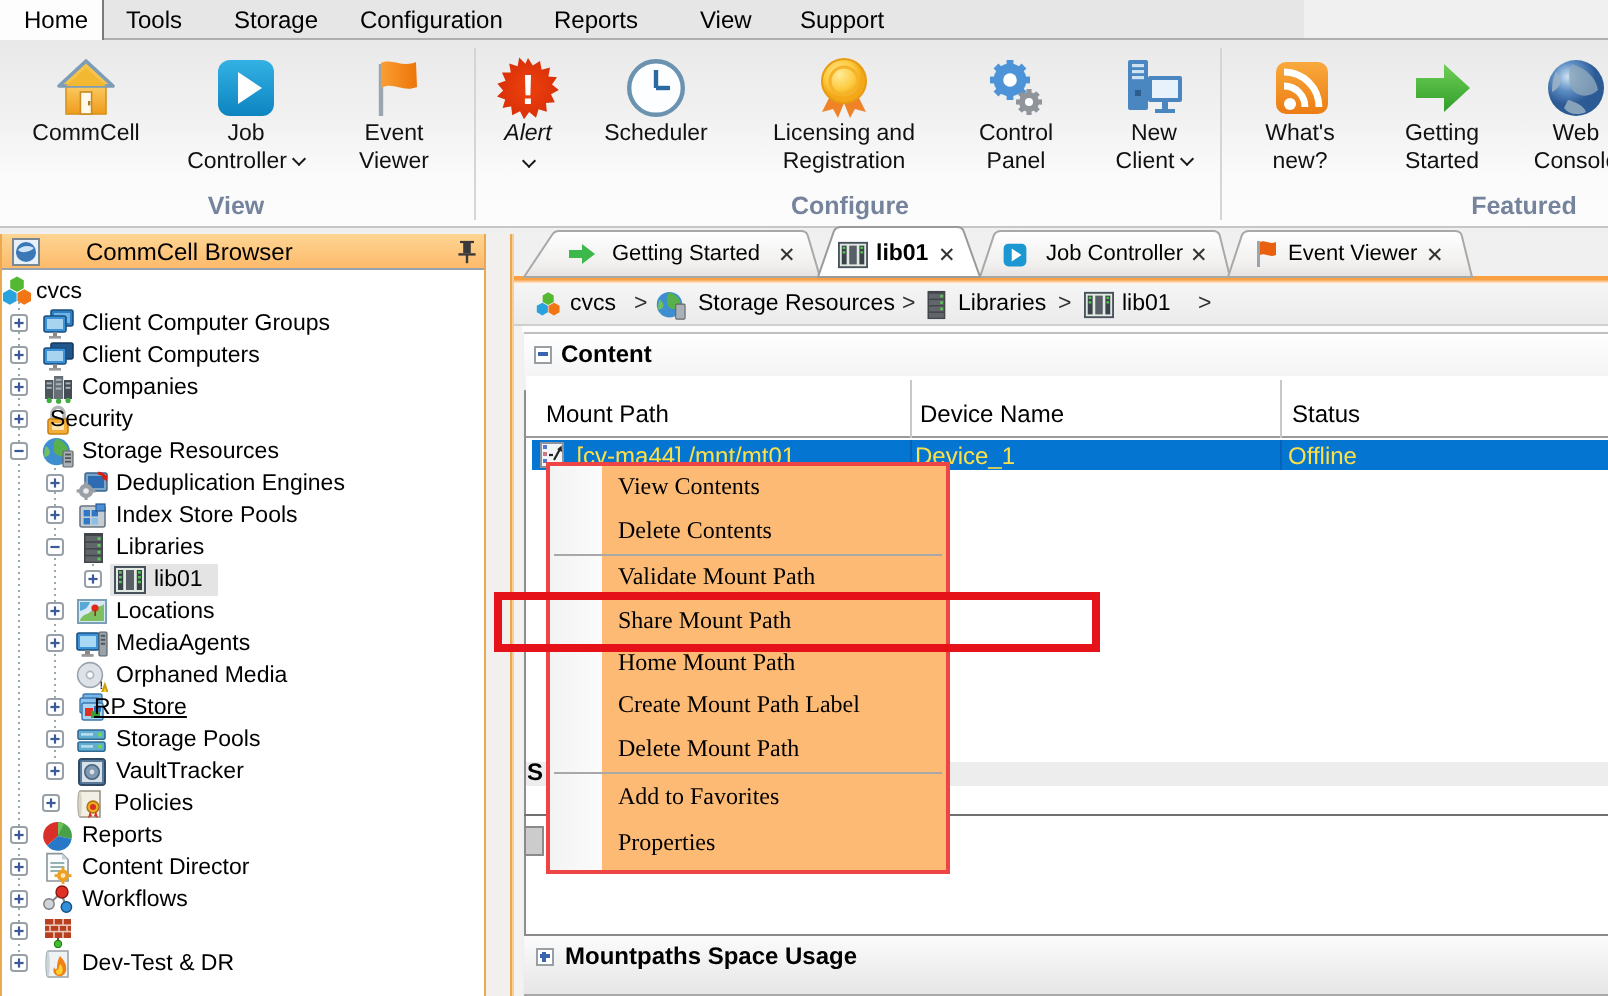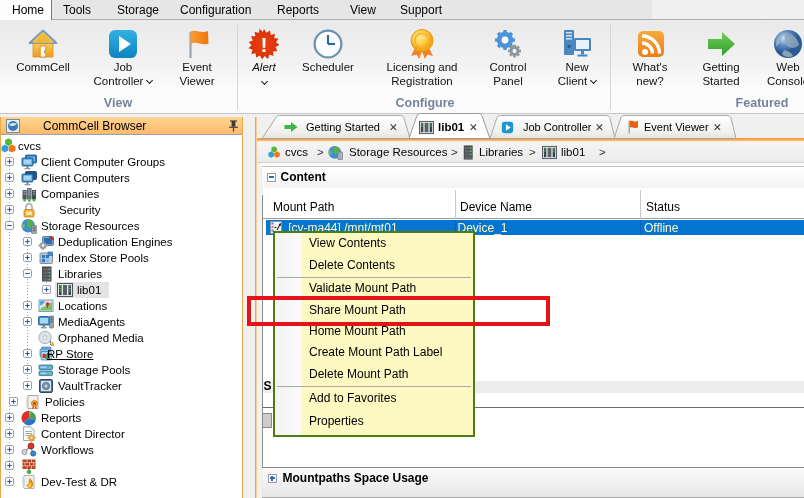--- a/index.html
+++ b/index.html
@@ -36,21 +36,21 @@
 .bsep { color:#333; }
 
 #contentarea { position:absolute; left:3px; top:46px; width:546px; height:335px; }
 .secheader { position:absolute; left:3.5px; width:542.5px; height:30px; background:linear-gradient(#ffffff,#f0f0f0); border-top:1px solid #c0c0c0; border-bottom:1px solid #949494; }
 .secbox { position:absolute; left:5px; top:5.5px; width:9px; height:9px; border:1px solid #98a0a6; background:#fff; }
 .hbar { position:absolute; left:1px; top:2.9px; width:5px; height:1.4px; background:#3a66b0; }
 .vbar { position:absolute; left:2.8px; top:1.1px; width:1.4px; height:5px; background:#3a66b0; }
 .sectitle { position:absolute; left:19px; top:3px; font-weight:bold; font-size:12px; }
 
 
-#ctxmenu { position:absolute; left:273px; top:231px; width:202px; height:206px; background:#fef9c3; border:2px solid #4d7c0f; z-index:20; }
+#ctxmenu { position:absolute; left:273px; top:231px; width:202px; height:206px; background:#fdba74; border:2px solid #ef4444; z-index:20;font-family:Liberation Serif, serif; }
 #ctxgutter { position:absolute; left:0; top:0; width:26px; height:202px; background:linear-gradient(90deg,#f3f3f3,#fbfbfb); }
 .mi { position:absolute; left:34px; height:20px; line-height:20px; font-size:12px; color:#000; }
 .msep { position:absolute; left:2px; width:194px; height:1px; background:#a8a8a8; }
 
 .chev { display:inline-block; width:5px; height:5px; border-right:1.6px solid #1a1a1a; border-bottom:1.6px solid #1a1a1a; transform:rotate(45deg); vertical-align:2px; margin-left:4px; }
 
 #redrect { position:absolute; left:247px; top:296px; width:303px; height:30px; border:4px solid #e61219; z-index:30; }
 </style>
 </head>
 <body>
@@ -329,21 +329,21 @@
 <svg style="position:absolute;left:3.5px;top:3px;" width="9" height="9" viewBox="0 0 9 9">
           <rect x="0.5" y="0.5" width="8" height="8" rx="1.4" fill="#fff" stroke="#98a0a8"></rect>
           <line x1="2.2" y1="4.5" x2="6.8" y2="4.5" stroke="#3a5a9a" stroke-width="1.1"></line>
           <line x1="4.5" y1="2.2" x2="4.5" y2="6.8" stroke="#3a5a9a" stroke-width="1.1"></line>
         </svg>
 <svg style="position:absolute;left:20px;top:0px;" width="16" height="16" viewBox="0 0 16 16">
           <path d="M5 8 L5 5 A 3 3.4 0 0 1 11 5 L11 8" fill="none" stroke="#b0b4b8" stroke-width="1.8"></path>
           <rect x="3" y="7.5" width="10" height="7.5" rx="1.2" fill="#f4ae38" stroke="#c88414" stroke-width="0.8"></rect>
           <rect x="5" y="9.5" width="6" height="3.5" rx="0.6" fill="#fbe3ae"></rect>
         </svg>
-<span class="ttext" style="left:58px;text-align:right;">Security</span>
+<span class="ttext" style="left:24px;text-align:right;">Security</span>
 </div>
 <div class="trow" style="left:0;top:83px;width:241px;">
 <svg style="position:absolute;left:3.5px;top:3px;" width="9" height="9" viewBox="0 0 9 9">
           <rect x="0.5" y="0.5" width="8" height="8" rx="1.4" fill="#fff" stroke="#98a0a8"></rect>
           <line x1="2.2" y1="4.5" x2="6.8" y2="4.5" stroke="#3a5a9a" stroke-width="1.1"></line>
         </svg>
 <svg style="position:absolute;left:20px;top:0px;" width="16" height="16" viewBox="0 0 16 16">
           <circle cx="7.2" cy="7.8" r="6.8" fill="#3f8fd0"></circle>
           <path d="M2 5 C5 7.5, 4.5 10, 1.2 10.5 C1 7.8, 1.3 6.3, 2 5 Z" fill="#6fc060"></path>
           <path d="M7 1.2 C11 2.2, 13.5 5.5, 13.2 9 C10 11.5, 6 9.8, 5.8 6.5 C5.6 4, 6.2 2.3, 7 1.2 Z" fill="#58b04c"></path>
@@ -520,21 +520,21 @@
           <line x1="4.5" y1="2.2" x2="4.5" y2="6.8" stroke="#3a5a9a" stroke-width="1.1"></line>
         </svg>
 <svg style="position:absolute;left:37px;top:0px;" width="16" height="16" viewBox="0 0 16 16">
           <rect x="1.5" y="1.5" width="13" height="13" rx="1.5" fill="#5a7a9c" stroke="#2e4a66" stroke-width="1"></rect>
           <rect x="3" y="3" width="10" height="10" fill="#d8e0e8"></rect>
           <circle cx="8" cy="8" r="3.6" fill="#8098b0" stroke="#46647e" stroke-width="0.8"></circle>
           <circle cx="8" cy="8" r="1.2" fill="#d8e0e8"></circle>
         </svg>
 <span class="ttext" style="left:57px;">VaultTracker</span>
 </div>
-<div class="trow" style="left:4px;top:259px;width:241px;">
+<div class="trow" style="left:16px;top:259px;width:241px;">
 <svg style="position:absolute;left:3.5px;top:3px;" width="9" height="9" viewBox="0 0 9 9">
           <rect x="0.5" y="0.5" width="8" height="8" rx="1.4" fill="#fff" stroke="#98a0a8"></rect>
           <line x1="2.2" y1="4.5" x2="6.8" y2="4.5" stroke="#3a5a9a" stroke-width="1.1"></line>
           <line x1="4.5" y1="2.2" x2="4.5" y2="6.8" stroke="#3a5a9a" stroke-width="1.1"></line>
         </svg>
 <svg style="position:absolute;left:20px;top:0px;" width="16" height="16" viewBox="0 0 16 16">
           <path d="M3 1.5 L13 1.5 L13 14.5 L3 14.5 C1.8 13.5, 1.8 2.5, 3 1.5 Z" fill="#f2f0e6" stroke="#9a9488" stroke-width="0.8"></path>
           <path d="M3 1.5 C4.2 2.5, 4.2 13.5, 3 14.5 C1.8 13.5, 1.8 2.5, 3 1.5 Z" fill="#d8d4c4"></path>
           <circle cx="9.5" cy="9.5" r="3" fill="#e8b020" stroke="#b07010" stroke-width="0.7"></circle>
           <circle cx="9.5" cy="9.5" r="1.5" fill="#d83020"></circle>
@@ -707,21 +707,21 @@
     <div style="position:absolute;left:4.5px;top:25px;width:541.5px;height:193px;background:#fff;">
 
       <div style="position:absolute;left:0;top:0;width:541.5px;height:31px;border-bottom:1px solid #9a9a9a;background:#fff;">
         <div style="position:absolute;left:192.5px;top:2px;width:1px;height:29px;background:#c8c8c8;"></div>
         <div style="position:absolute;left:377.5px;top:2px;width:1px;height:29px;background:#c8c8c8;"></div>
         <span style="position:absolute;left:10.5px;top:12px;">Mount Path</span>
         <span style="position:absolute;left:197.5px;top:12px;">Device Name</span>
         <span style="position:absolute;left:383.5px;top:12px;">Status</span>
       </div>
 
-      <div style="position:absolute;left:3px;top:32px;width:538.5px;height:15px;background:#0575d2;color:#fef9c3;">
+      <div style="position:absolute;left:3px;top:32px;width:538.5px;height:15px;background:#0575d2;color:#fde047;">
         <svg style="position:absolute;left:4.5px;top:1px;" width="12" height="13" viewBox="0 0 12 13">
             <rect x="0.5" y="0.5" width="11" height="12" fill="#f2f4f6" stroke="#8a94a0"></rect>
             <rect x="1.5" y="1.5" width="2" height="2" fill="#5878c8"></rect>
             <rect x="1.5" y="5" width="2" height="2" fill="#c87888"></rect>
             <rect x="1.5" y="8.5" width="2" height="2" fill="#5878c8"></rect>
             <g stroke="#222" stroke-width="1.1">
               <line x1="4.5" y1="6.5" x2="6.5" y2="6.5"></line>
               <line x1="7" y1="9" x2="10" y2="3.5"></line>
             </g>
             <path d="M10.8 1.8 L11 5 L8.6 3.6 Z" fill="#222"></path>

